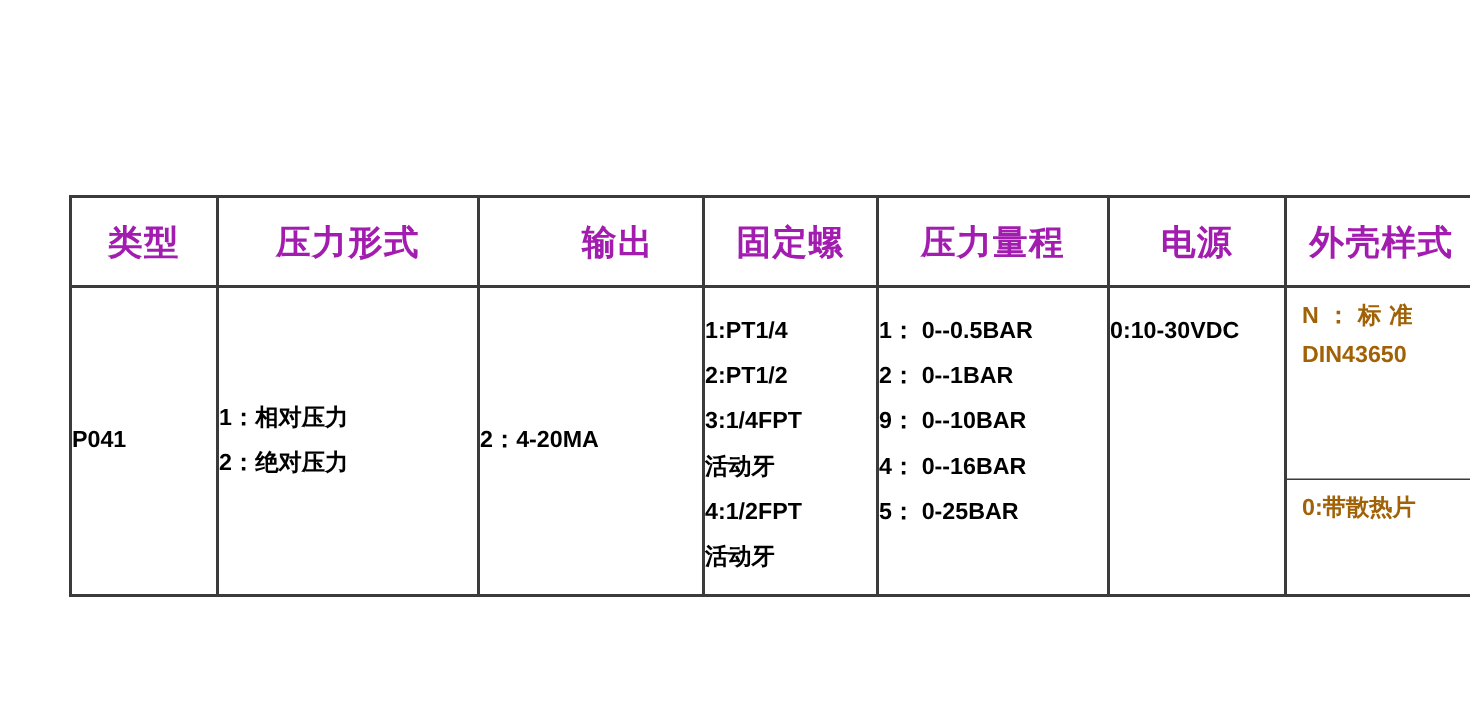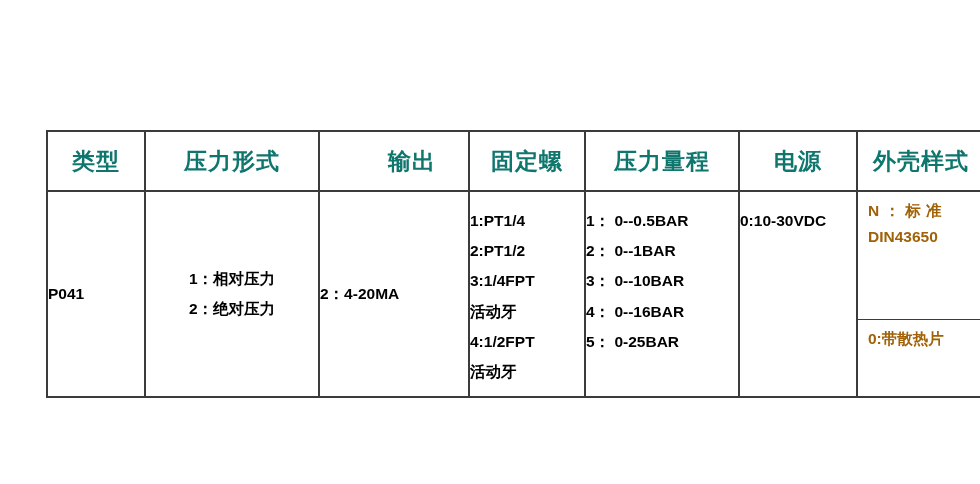--- a/index.html
+++ b/index.html
@@ -27,37 +27,37 @@
     table-layout: fixed;
   }
   .spec-table td, .spec-table th {
     border: 2px solid #3b3b3b;
     vertical-align: middle;
     padding: 0;
   }
   .head-cell {
     height: 58px;
     text-align: center;
-    color: #0f766e;
+    color: #a21caf;
     font-weight: bold;
     font-size: 23px;
     letter-spacing: 1px;
     white-space: nowrap;
   }
   .body-cell {
     height: 190px;
     color: #000000;
     font-weight: bold;
     font-size: 15.5px;
     line-height: 1.95;
     padding: 8px 10px;
     vertical-align: middle;
   }
   .body-cell.center {
-    text-align: center;
+    text-align: left;
   }
   .body-cell.left {
     text-align: left;
   }
   .body-cell.top {
     vertical-align: top;
     padding-top: 14px;
   }
   .line {
     display: block;
@@ -128,21 +128,21 @@
           <span class="line">2:PT1/2</span>
           <span class="line">3:1/4FPT</span>
           <span class="line">活动牙</span>
           <span class="line">4:1/2FPT</span>
           <span class="line">活动牙</span>
         </td>
 
         <td class="body-cell left top">
           <span class="line">1： 0--0.5BAR</span>
           <span class="line">2： 0--1BAR</span>
-          <span class="line">3： 0--10BAR</span>
+          <span class="line">9： 0--10BAR</span>
           <span class="line">4： 0--16BAR</span>
           <span class="line">5： 0-25BAR</span>
         </td>
 
         <td class="body-cell left top">
           <span class="line">0:10-30VDC</span>
         </td>
 
         <td class="body-cell" style="padding:0;">
           <table class="sub-table">

